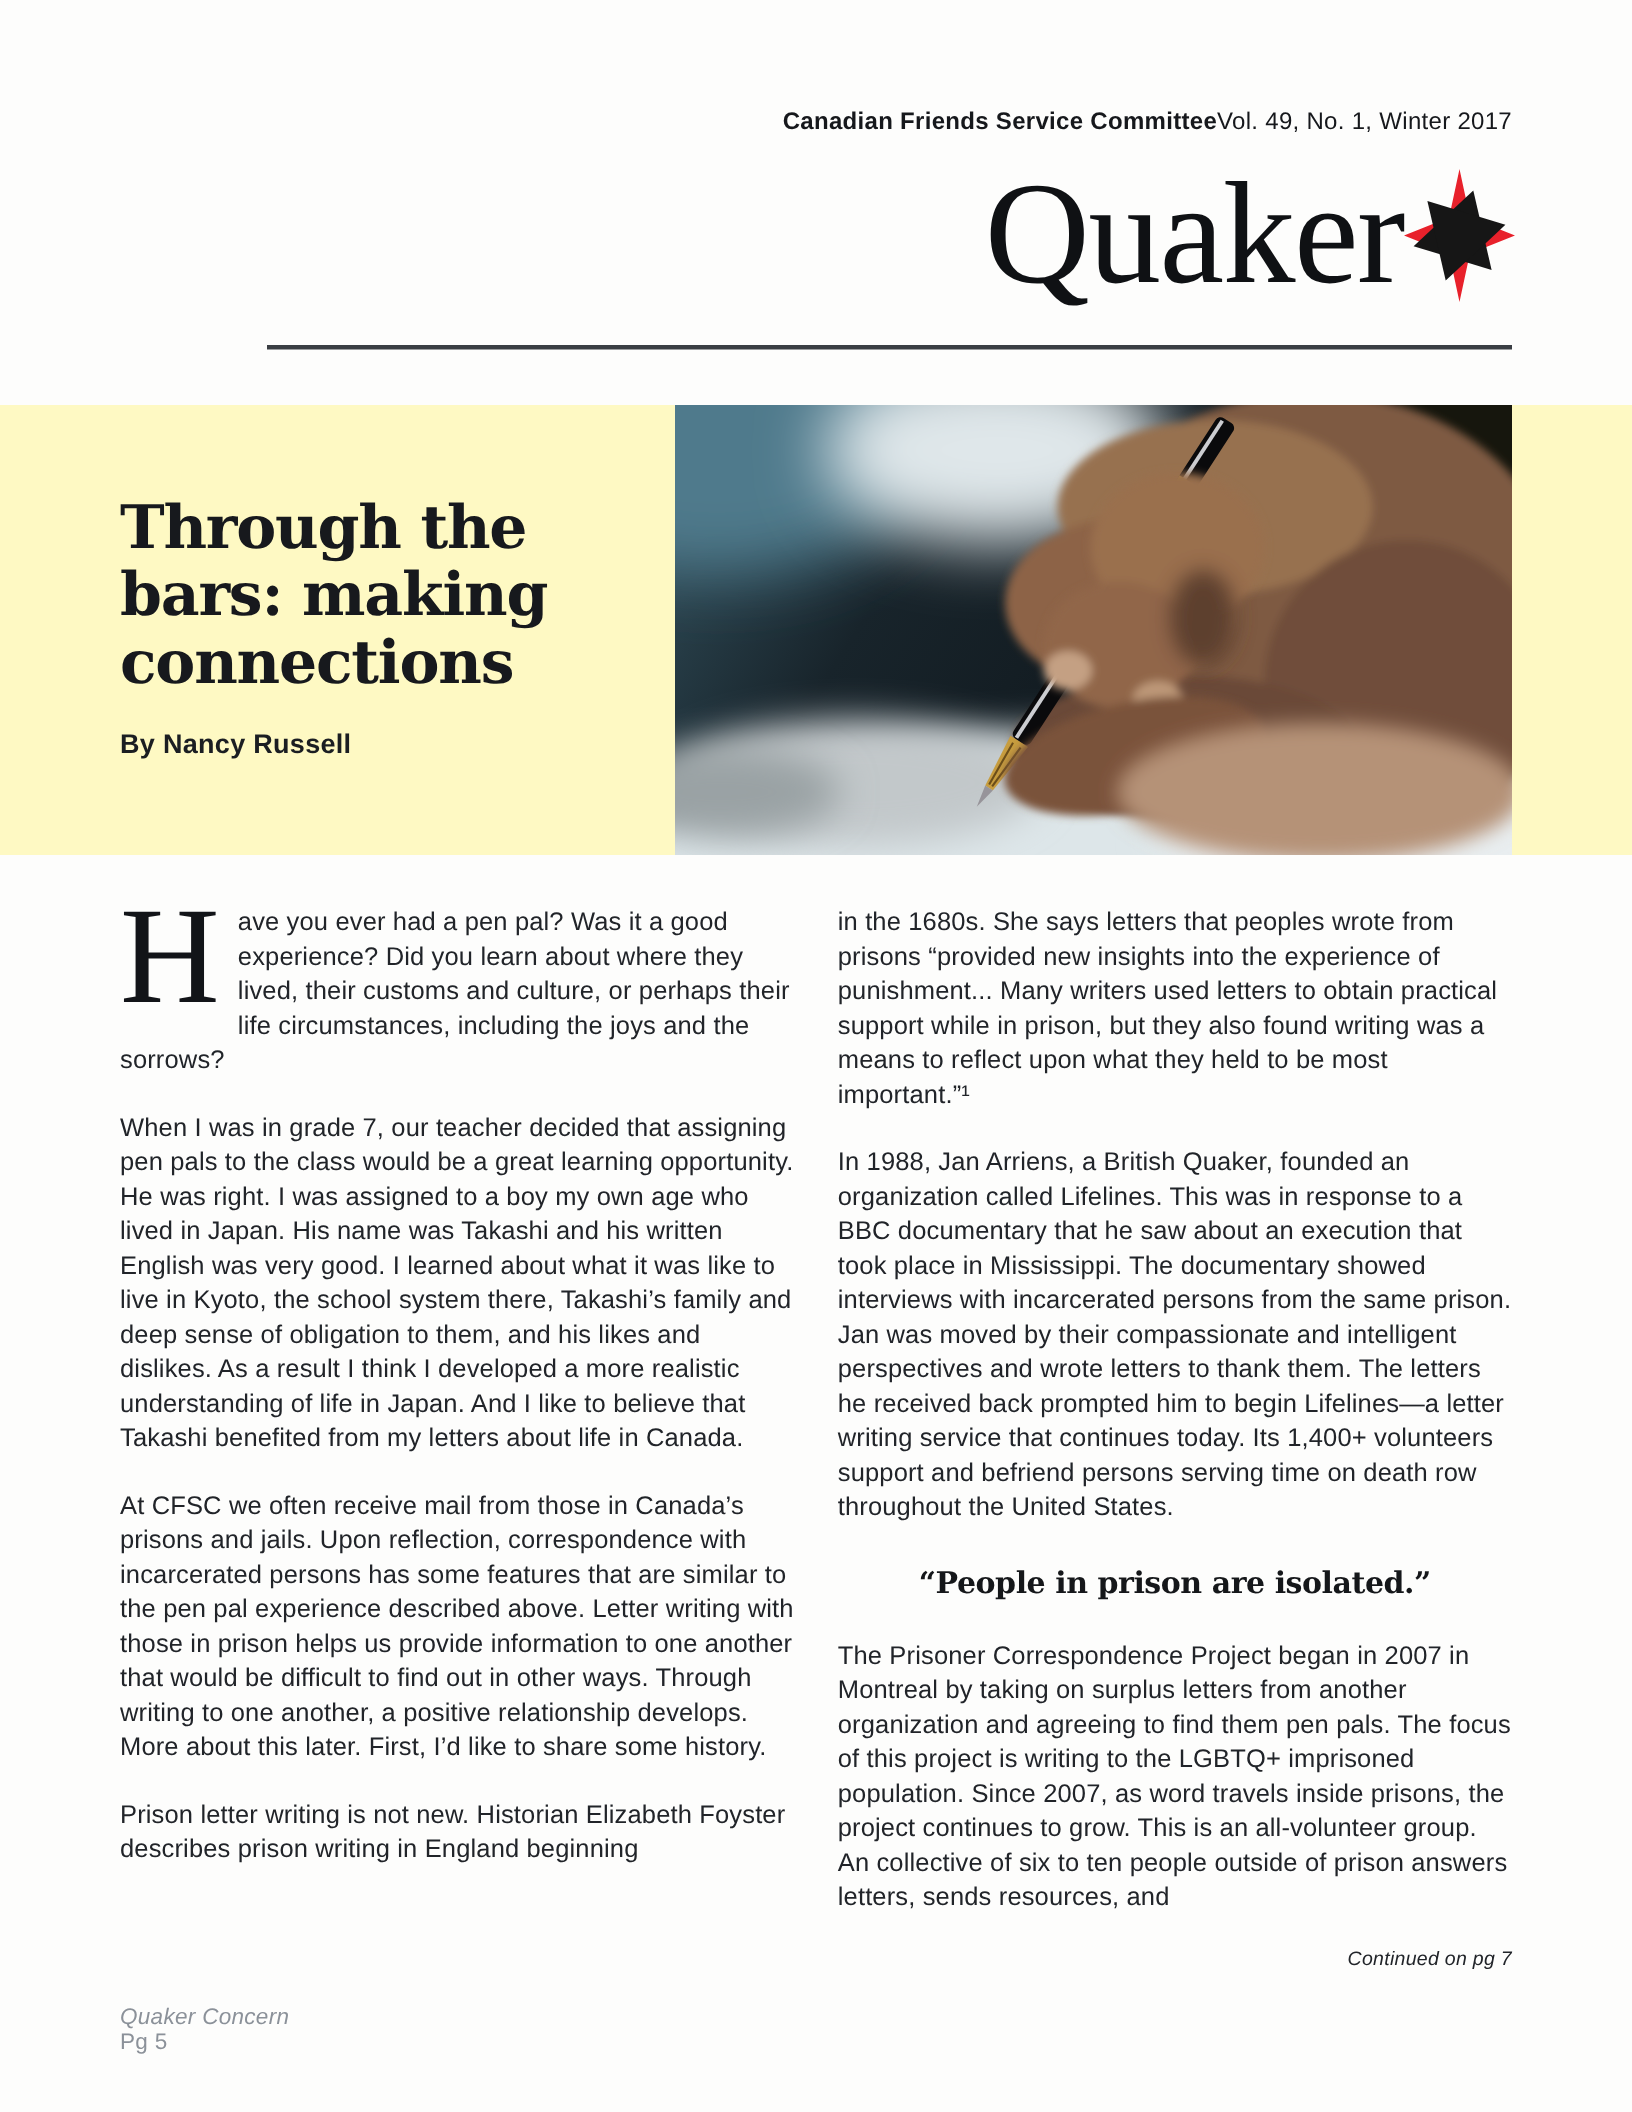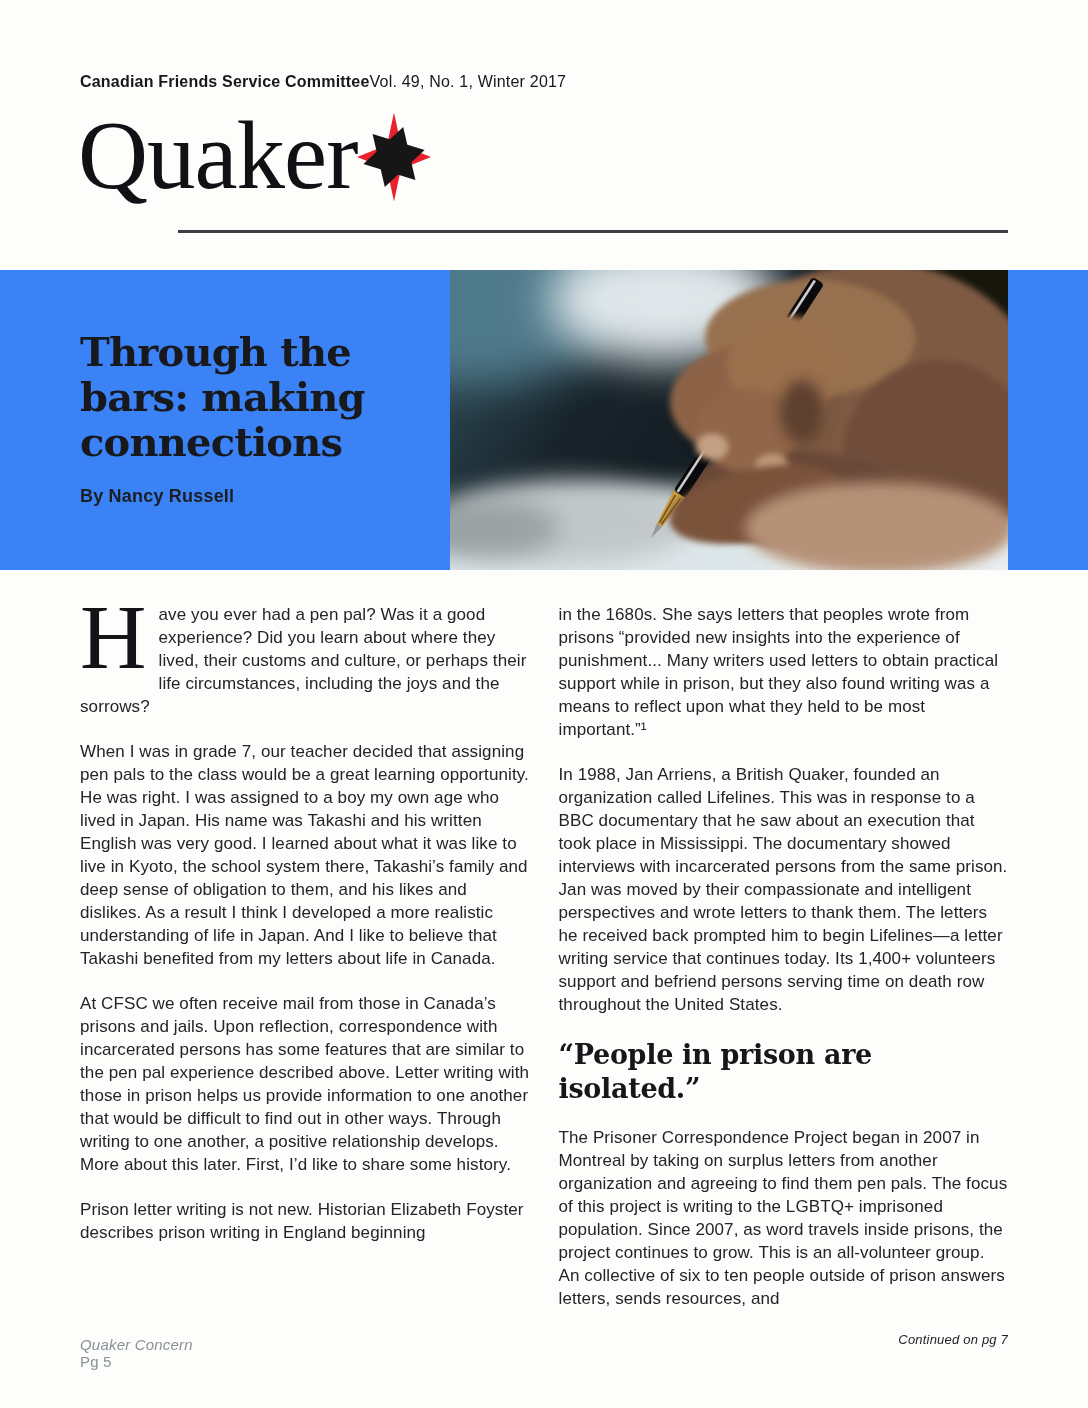--- a/index.html
+++ b/index.html
@@ -6,41 +6,41 @@
   .page{
     position:relative;
     width:1088px;height:1408px;
     background:#fdfdfc;
     font-family:"Liberation Sans",sans-serif;
     color:#212429;
     overflow:hidden;
   }
   
   .topbar{
-    display:flex;justify-content:flex-start;align-items:baseline;
+    display:flex;justify-content:flex-end;align-items:baseline;
     padding:72px 80px 0;
     font-size:16px;line-height:20px;color:#16181c;
   }
   .org{font-weight:700;letter-spacing:.2px;}
   .issue{font-weight:400;letter-spacing:.2px;}
   
   .masthead{
-    display:flex;justify-content:flex-start;align-items:center;
+    display:flex;justify-content:flex-end;align-items:center;
     padding:0 78px;margin-top:2px;height:122px;
     font-family:"Liberation Serif","DejaVu Serif",serif;
     font-size:97px;line-height:1;color:#0f1114;letter-spacing:-1px;
   }
   .star{width:74px;height:92px;flex:0 0 auto;margin-top:4px;}
   .rule{
     height:3px;background:#3a3e43;
     margin:14px 80px 0 178px;
   }
   
   .band{
-    position:relative;margin-top:37px;height:300px;background:#3b82f6;text-decoration:underline;
+    position:relative;margin-top:37px;height:300px;background:#fef9c3;text-decoration:underline;
   }
   .feature-text{position:absolute;left:80px;top:60px;width:345px;}
   .feature-text h1{
     margin:0;font-family:"DejaVu Serif","Liberation Serif",serif;
     font-weight:700;font-size:40px;line-height:1.12;
     letter-spacing:-0.8px;color:#17191d;
   }
   .byline{margin-top:22px;font-size:18px;font-weight:700;letter-spacing:.2px;color:#1b1e22;}
   .photo{position:absolute;left:450px;top:0;width:558px;height:300px;overflow:hidden;}
   .photo svg{display:block;}
@@ -52,22 +52,22 @@
   .col{width:450px;}
   .col p{margin:0 0 22px;}
   .dropcap{
     float:left;
     font-family:"Liberation Serif","DejaVu Serif",serif;
     font-size:92px;line-height:60px;height:66px;
     margin:4px 12px 0 0;color:#121418;
   }
   .pullquote{
     font-family:"DejaVu Serif","Liberation Serif",serif;
-    font-weight:700;font-size:27px;line-height:34px;
-    text-align:left;letter-spacing:-0.3px;color:#15171a;
+    font-weight:700;font-size:20px;line-height:34px;
+    text-align:center;letter-spacing:-0.3px;color:#15171a;
     margin:16px 0 20px;
   }
   .continued{
     text-align:right;font-style:italic;font-size:13px;
     margin-top:-4px;color:#212429;letter-spacing:.2px;
   }
   
   .pagefooter{
     position:absolute;left:80px;right:80px;top:1336px;
     display:flex;justify-content:space-between;

